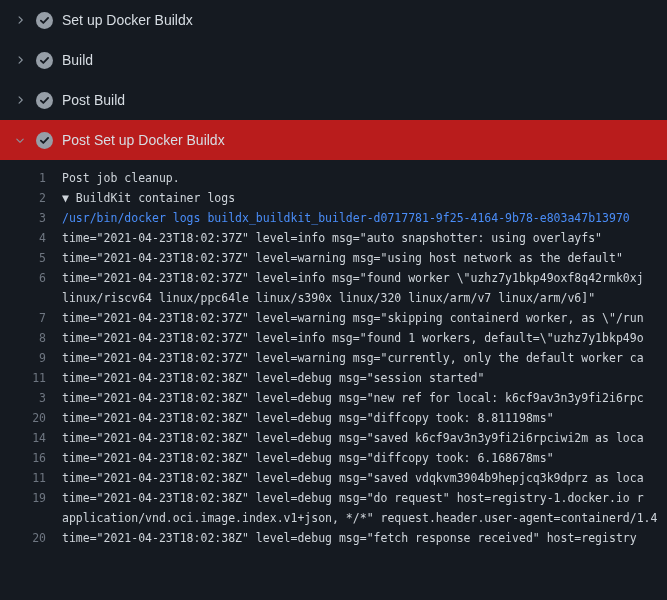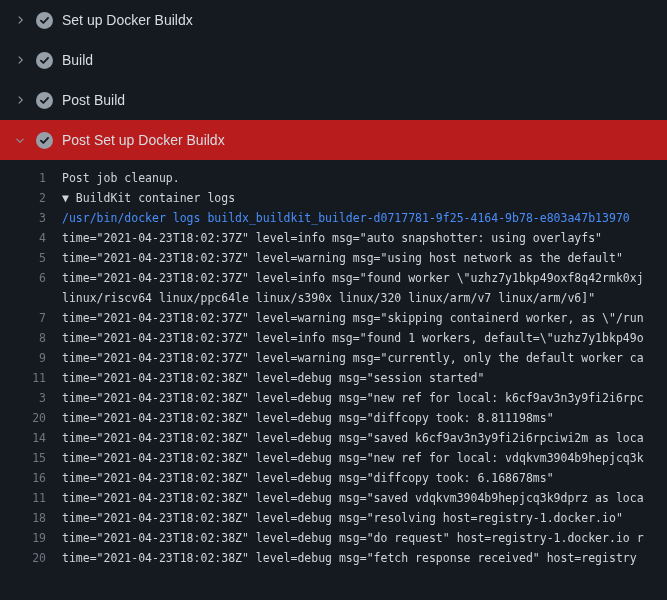--- a/index.html
+++ b/index.html
@@ -214,56 +214,43 @@
     </div>
 
     <div class="log-line">
       <span class="lnum">14</span>
       <div class="ltext-wrap">
         <span class="ltext">time="2021-04-23T18:02:38Z" level=debug msg="saved k6cf9av3n3y9fi2i6rpciwi2m as loca</span>
 
       </div>
     </div>
 
-    <div class="log-line">
-      <span class="lnum">15</span>
-      <div class="ltext-wrap">
-        <span class="ltext">time="2021-04-23T18:02:38Z" level=debug msg="new ref for local: vdqkvm3904b9hepjcq3k</span>
-
-      </div>
-    </div>
 
     <div class="log-line">
       <span class="lnum">16</span>
       <div class="ltext-wrap">
         <span class="ltext">time="2021-04-23T18:02:38Z" level=debug msg="diffcopy took: 6.168678ms"</span>
 
       </div>
     </div>
 
     <div class="log-line">
       <span class="lnum">11</span>
       <div class="ltext-wrap">
         <span class="ltext">time="2021-04-23T18:02:38Z" level=debug msg="saved vdqkvm3904b9hepjcq3k9dprz as loca</span>
 
       </div>
     </div>
 
-    <div class="log-line">
-      <span class="lnum">18</span>
-      <div class="ltext-wrap">
-        <span class="ltext">time="2021-04-23T18:02:38Z" level=debug msg="resolving host=registry-1.docker.io"</span>
-
-      </div>
-    </div>
 
     <div class="log-line">
       <span class="lnum">19</span>
       <div class="ltext-wrap">
         <span class="ltext">time="2021-04-23T18:02:38Z" level=debug msg="do request" host=registry-1.docker.io r</span>
+        <span class="lcont">application/vnd.oci.image.index.v1+json, */*" request.header.user-agent=containerd/1.4</span>
       </div>
     </div>
 
     <div class="log-line">
       <span class="lnum">20</span>
       <div class="ltext-wrap">
         <span class="ltext">time="2021-04-23T18:02:38Z" level=debug msg="fetch response received" host=registry</span>
 
       </div>
     </div>

